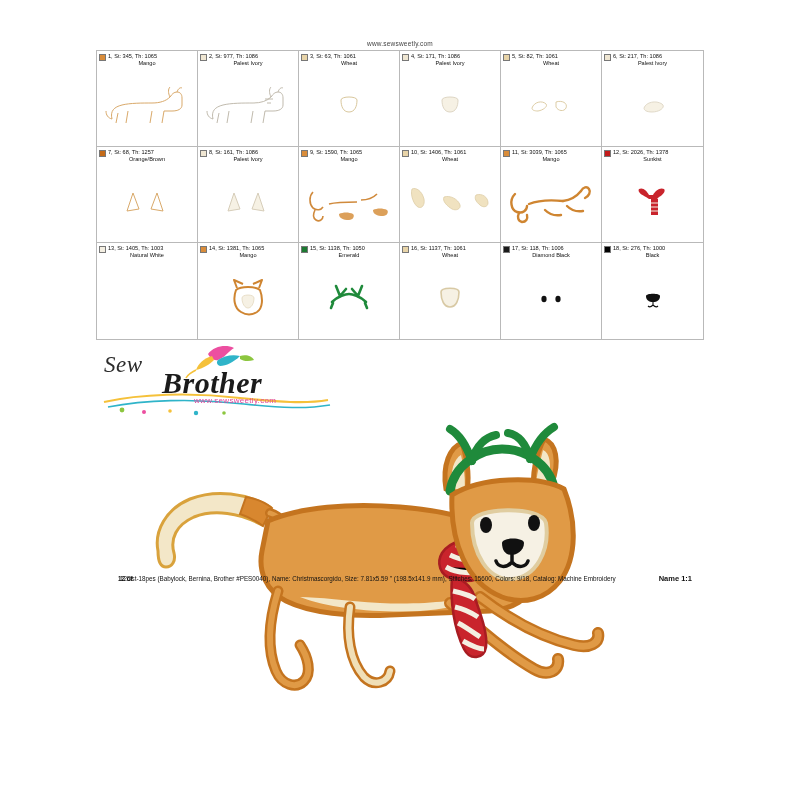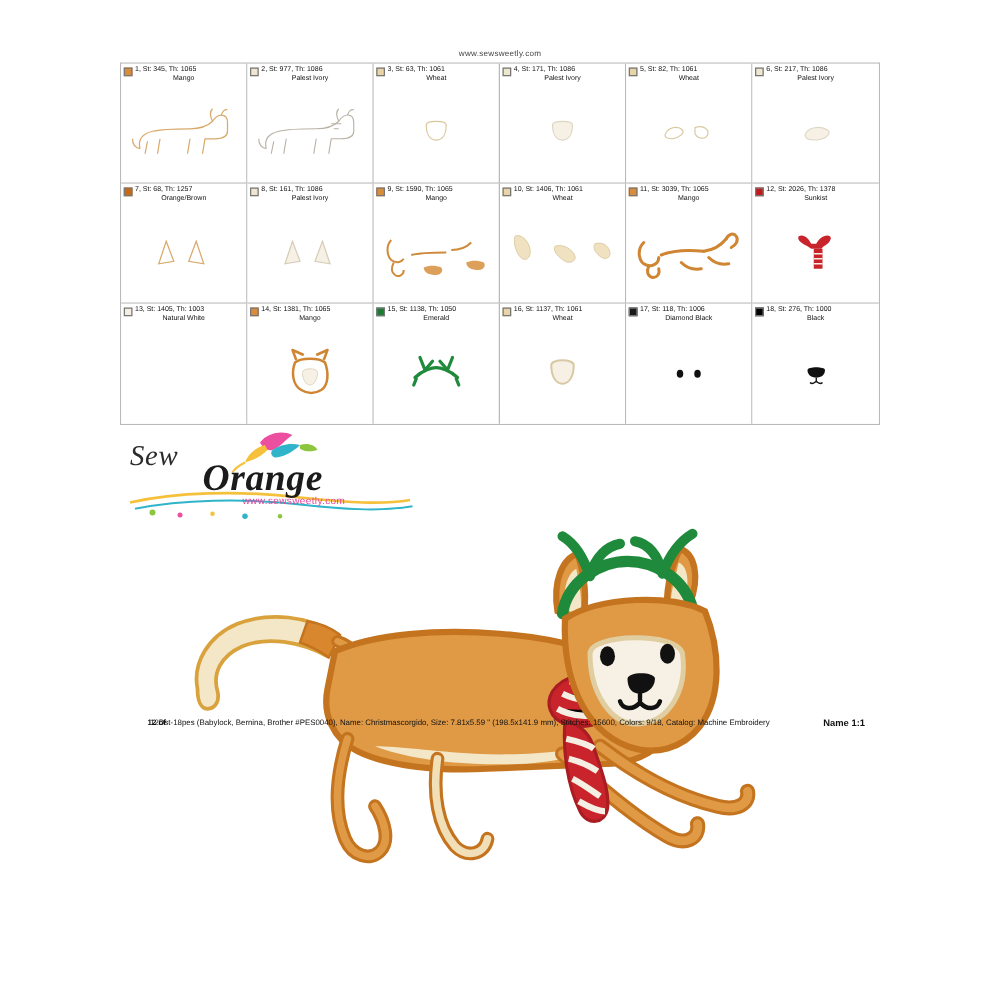--- a/index.html
+++ b/index.html
@@ -468,21 +468,21 @@
         <path d="M4 66 C40 58 90 56 140 62 C180 66 205 68 228 64" stroke="#f5c13a" stroke-width="2.2"></path>
         <path d="M8 71 C44 64 94 62 144 68 C182 72 206 73 230 69" stroke="#2fb4c9" stroke-width="1.6"></path>
         <circle cx="22" cy="74" r="2.4" fill="#8cc63f"></circle>
         <circle cx="44" cy="76" r="2" fill="#ec4fa0"></circle>
         <circle cx="70" cy="75" r="1.8" fill="#f5c13a"></circle>
         <circle cx="96" cy="77" r="2.2" fill="#2fb4c9"></circle>
         <circle cx="124" cy="77" r="1.8" fill="#8cc63f"></circle>
       </g>
     </svg>
     <div class="logo-sew1">Sew</div>
-    <div class="logo-sew2">Orange</div>
+    <div class="logo-sew2">Brother</div>
     <div class="logo-url">www.sewsweetly.com</div>
   </div>
 
   <div class="design">
     <svg width="520" height="350" viewBox="0 0 520 350">
 
       <g>
         <path d="M8 130 C4 110 16 88 40 78 C66 68 96 72 120 86 L112 104 C90 92 64 88 44 96 C26 104 20 118 24 132 C26 140 22 146 16 146 C10 146 8 138 8 130 Z" fill="#f3e7c8" stroke="#d9a23c" stroke-width="3"></path>
         <path d="M96 76 C108 78 116 82 122 87 L113 105 C106 100 99 96 90 93 Z" fill="#d8872f" stroke="#c4741f" stroke-width="2"></path>
       </g>

